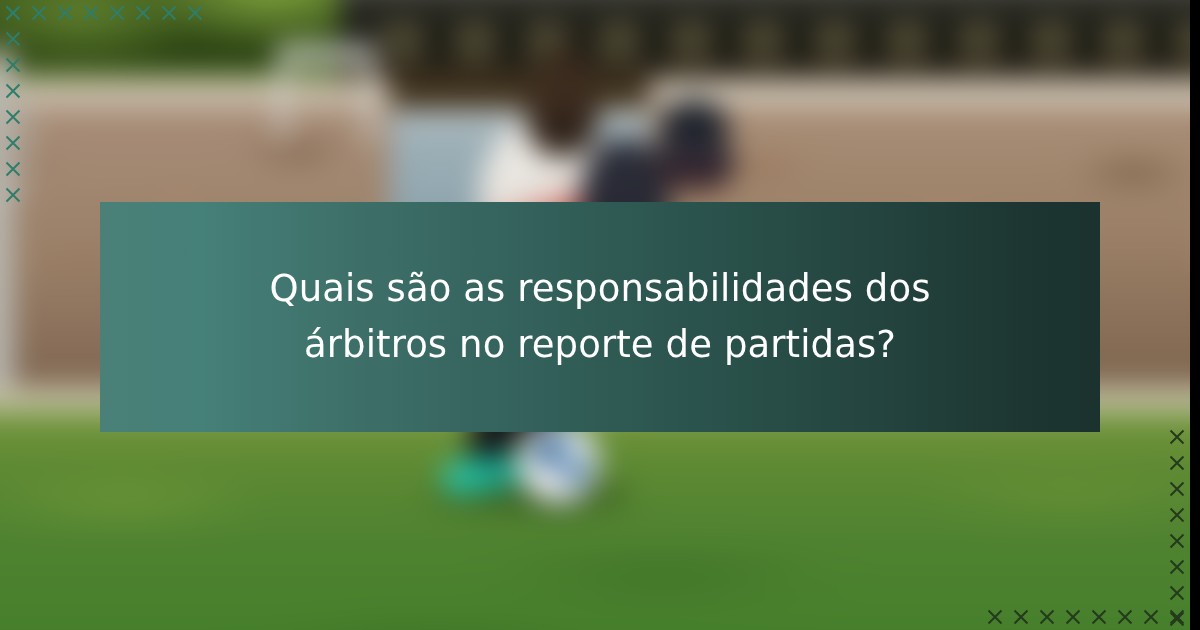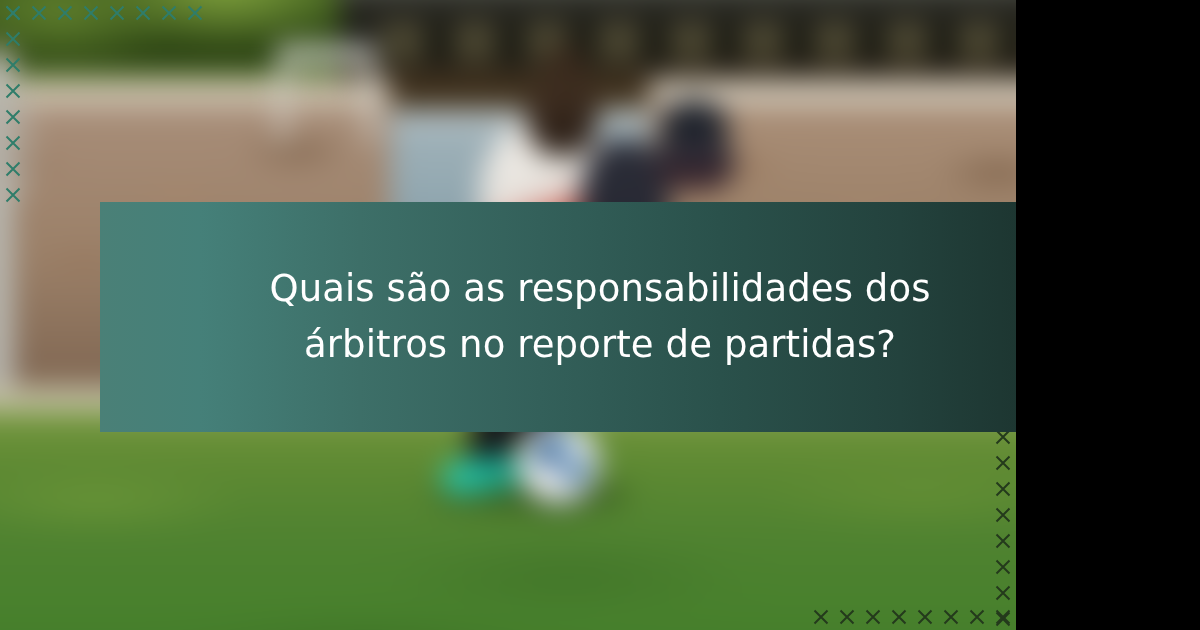--- a/index.html
+++ b/index.html
@@ -2,21 +2,21 @@
 <html><head>
 <meta charset="utf-8">
 <style>
   html, body {
     margin: 0;
     padding: 0;
     background: #000;
   }
   #canvas {
     position: relative;
-    width: 1016px;
+    width: 1190px;
     height: 630px;
     overflow: hidden;
     font-family: "DejaVu Sans", "Liberation Sans", sans-serif;
   }
 
   
   .bg-photo {
     position: absolute;
     inset: 0;
     overflow: hidden;

